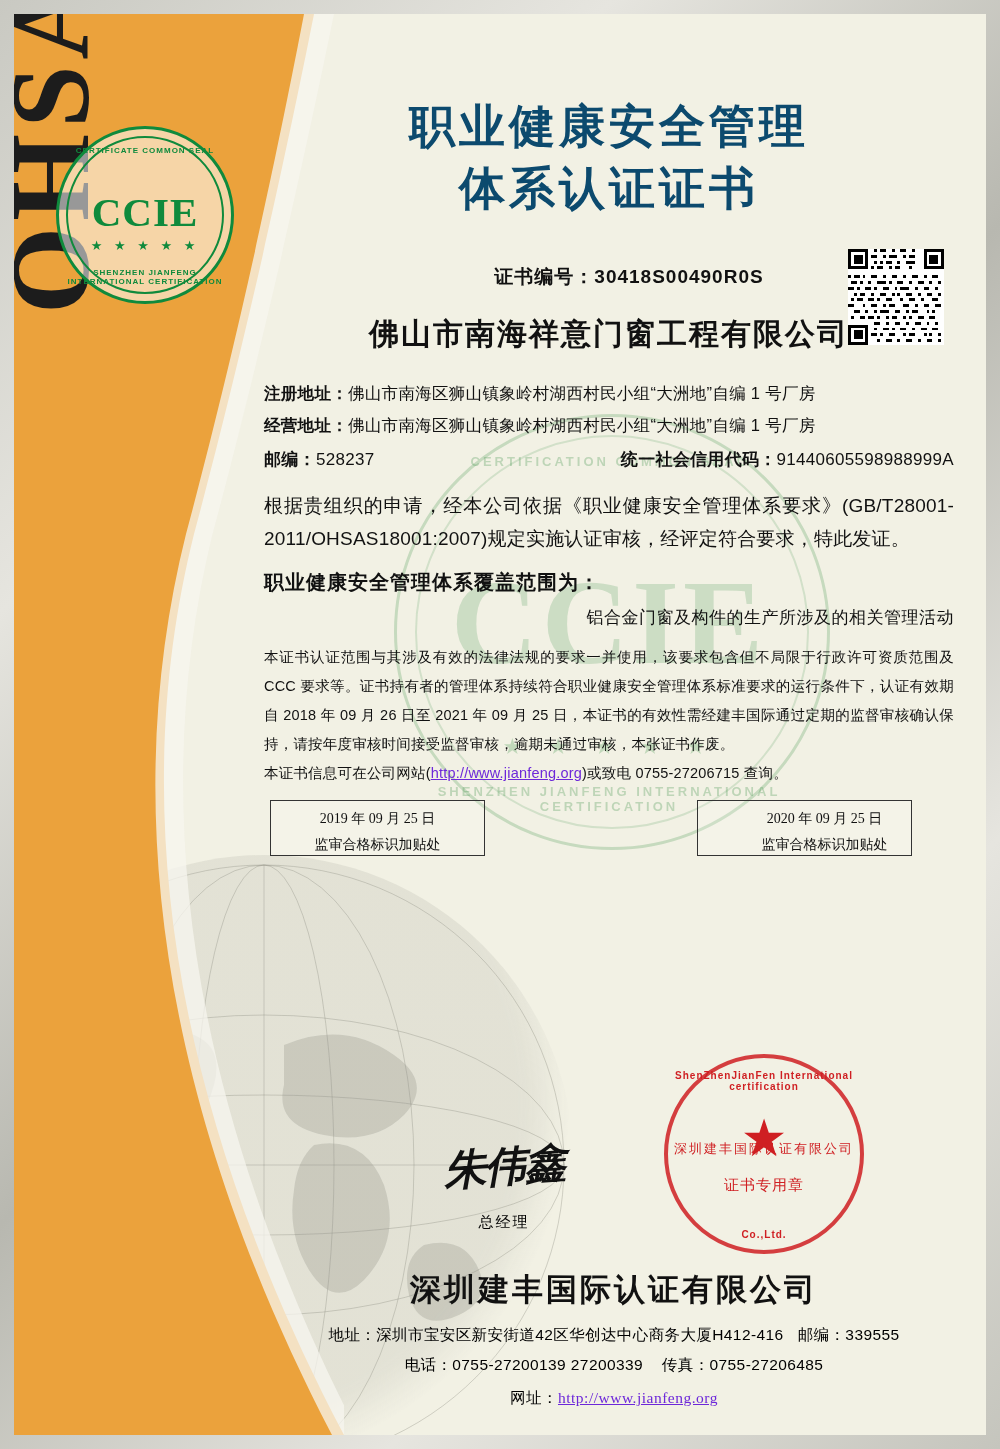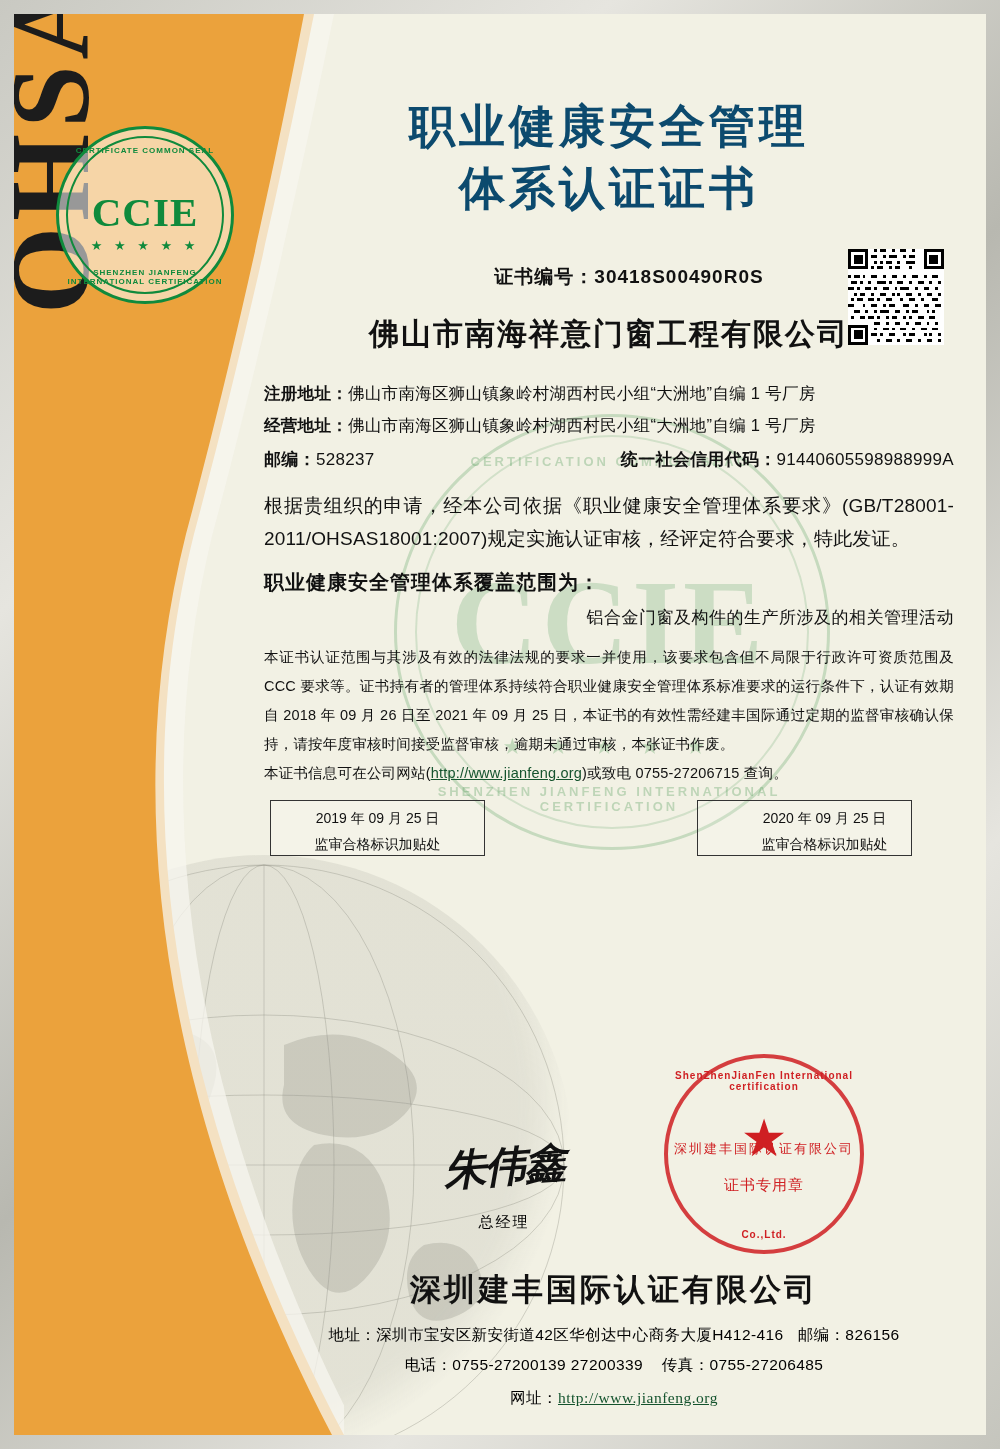--- a/index.html
+++ b/index.html
@@ -264,28 +264,29 @@
     letter-spacing: .5px;
   }
   .fineprint {
     margin-top: 14px;
     font-size: 14.5px;
     line-height: 2.0;
     text-align: justify;
     letter-spacing: .2px;
   }
   .fineprint a, .link {
-    color: #14532d;
+    color: #6d28d9;
     text-decoration: underline;
   }
 
   .stamp-boxes {
     position: relative;
     margin-top: 12px;
     height: 62px;
+    font-family: Liberation Serif, serif;
   }
   .stamp-box {
     position: absolute;
     width: 215px;
     height: 56px;
     border: 1px solid #333;
     text-align: center;
     font-size: 14px;
     line-height: 1.85;
     padding-top: 5px;
@@ -660,21 +661,21 @@
       <div class="rs-arc-top">ShenZhenJianFen International certification</div>
       <div class="rs-star">★</div>
       <div class="rs-cn">深圳建丰国际认证有限公司</div>
       <div class="rs-center">证书专用章</div>
       <div class="rs-arc-bottom">Co.,Ltd.</div>
     </div>
 
     <div class="footer">
       <div class="issuer">深圳建丰国际认证有限公司</div>
       <div class="foot-line">
-        <span>地址：</span><span>深圳市宝安区新安街道42区华创达中心商务大厦H412-416</span>&nbsp;&nbsp;&nbsp;<span>邮编：</span><span>826156</span>
+        <span>地址：</span><span>深圳市宝安区新安街道42区华创达中心商务大厦H412-416</span>&nbsp;&nbsp;&nbsp;<span>邮编：</span><span>339555</span>
       </div>
       <div class="foot-line">
         <span>电话：</span><span>0755-27200139   27200339</span>&nbsp;&nbsp;&nbsp;&nbsp;<span>传真：</span><span>0755-27206485</span>
       </div>
       <div class="foot-web">
         <span>网址：</span><span class="link">http://www.jianfeng.org</span>
       </div>
     </div>
 
   </div>

